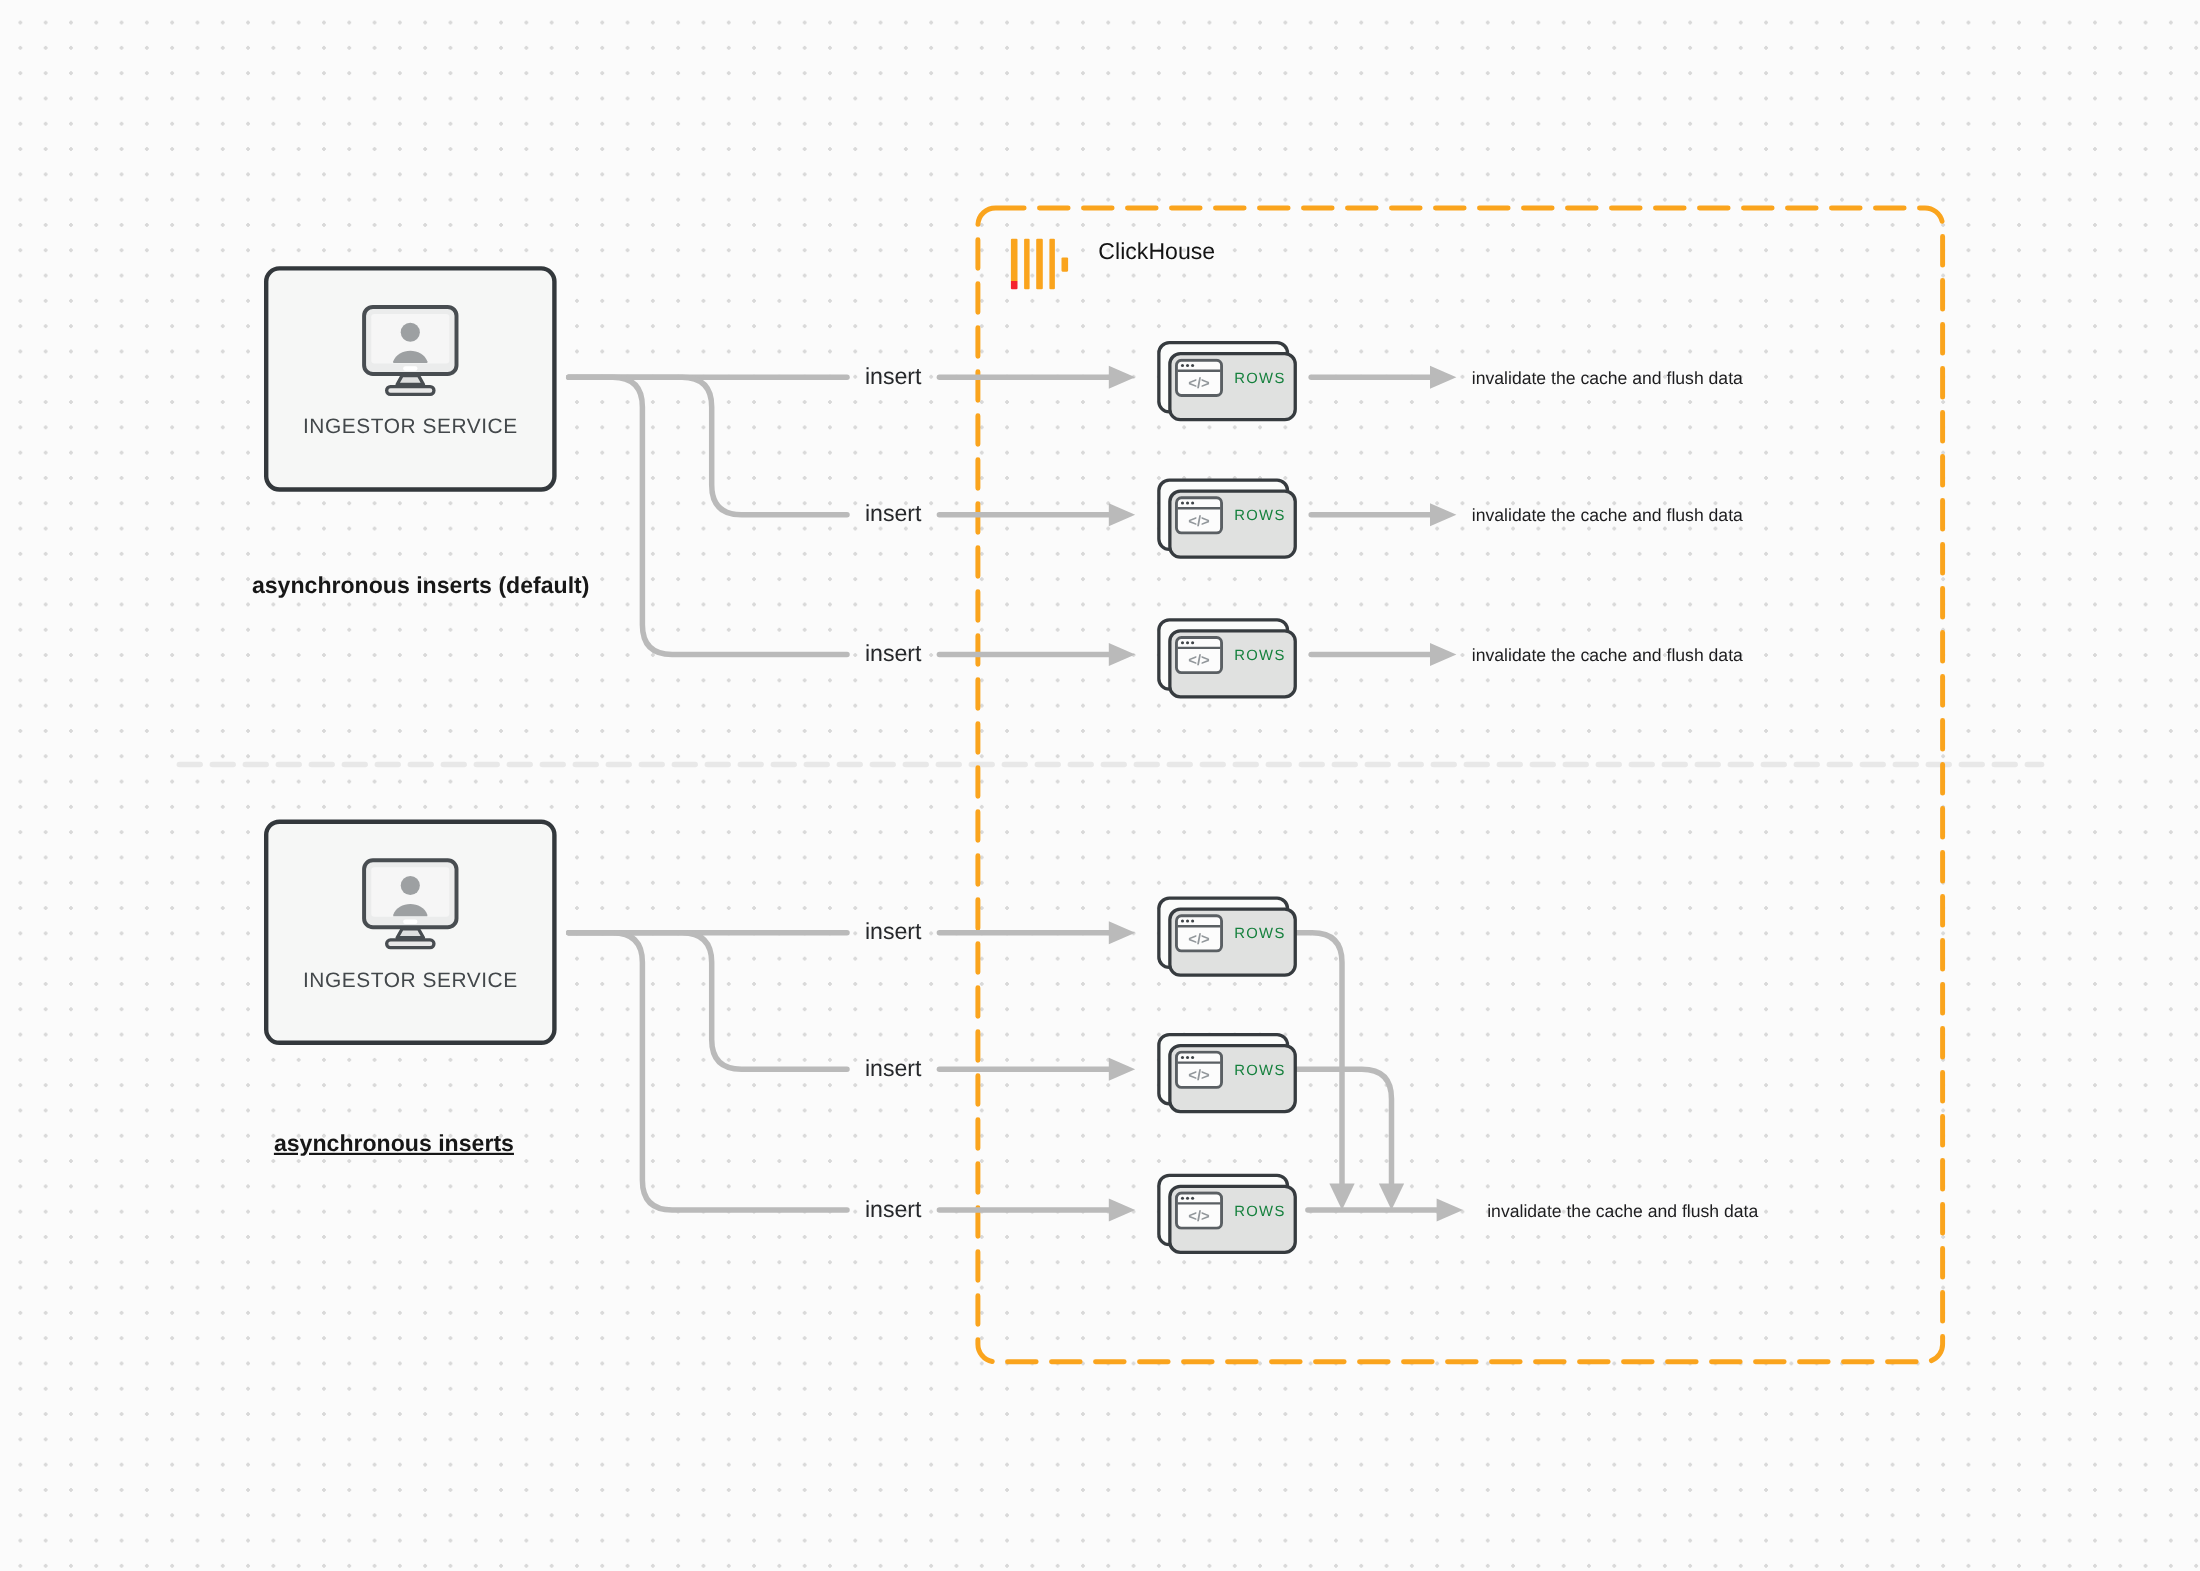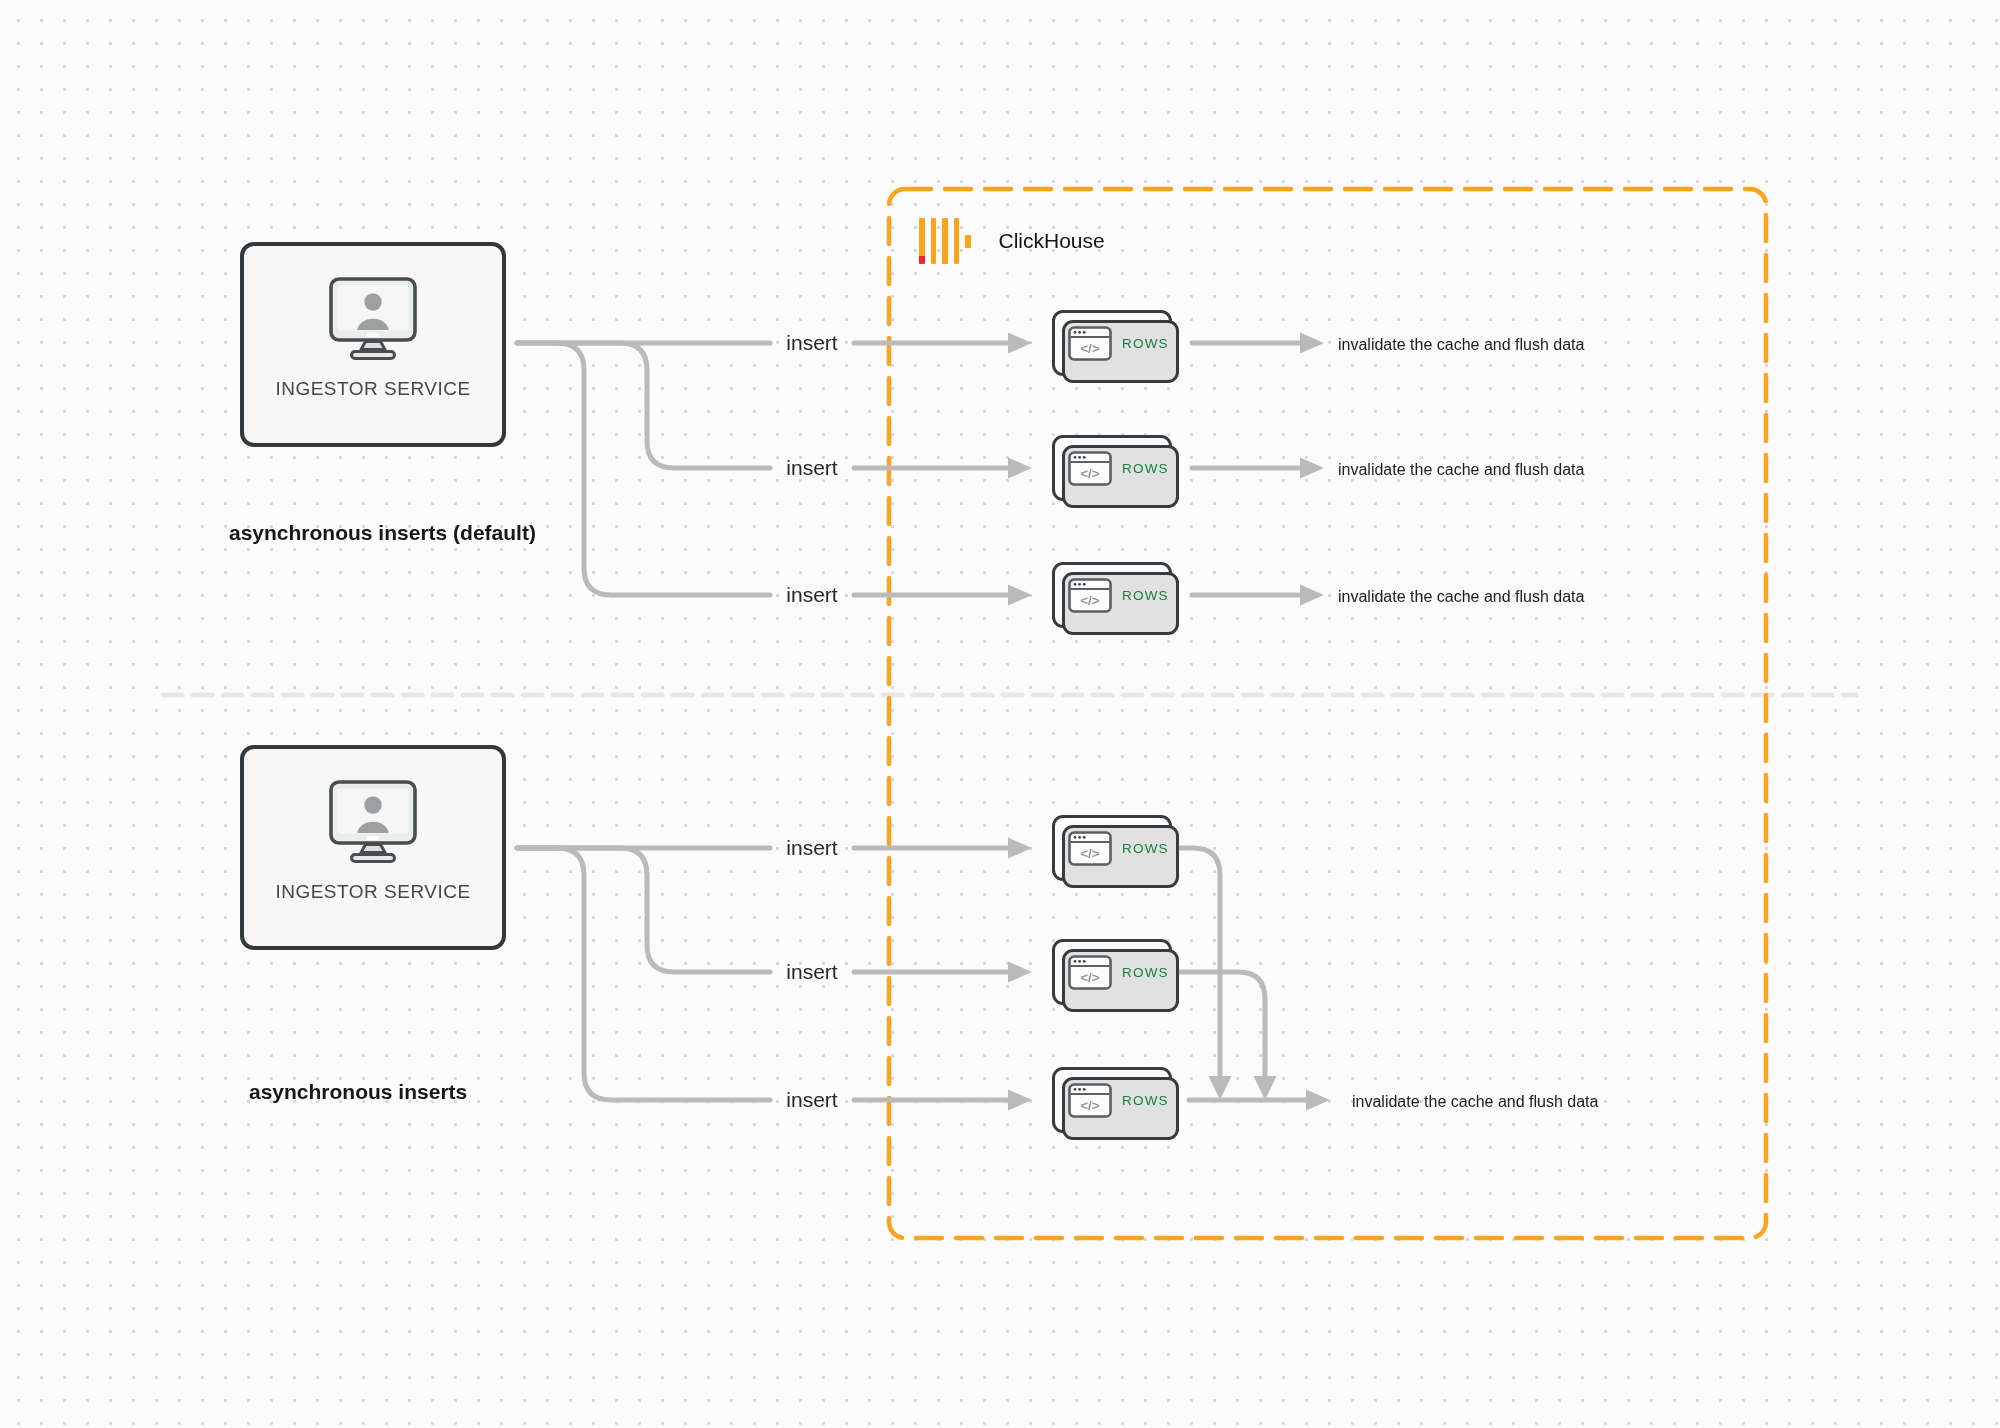--- a/index.html
+++ b/index.html
@@ -27,21 +27,21 @@
   .ingestor .svc-label{
     margin-top:16px;font-size:19px;letter-spacing:.5px;color:#43484b;white-space:nowrap;
   }
 
   
   .caption{
     position:absolute;font-size:21px;font-weight:bold;color:#171717;
     transform:translateY(-50%);white-space:nowrap;z-index:1;
   }
   .caption.sync{left:229px;top:533px;}
-  .caption.async{left:249px;top:1092px;}
+  .caption.async{left:249px;top:1040px;text-decoration:underline;}
 
   
   .insert-label{
     position:absolute;transform:translate(-50%,-50%);
     font-size:21px;color:#26282b;white-space:nowrap;z-index:1;
   }
 
   
   .card{
     position:absolute;left:1052px;width:120px;height:66px;box-sizing:border-box;
@@ -56,21 +56,21 @@
     font-size:13.5px;letter-spacing:1.2px;color:#15803d;white-space:nowrap;
   }
 
   
   .result-label{
     position:absolute;transform:translateY(-50%);
     font-size:16px;color:#1d1d1f;white-space:nowrap;z-index:1;
   }
 
   
-  .brand{position:absolute;left:919px;top:217px;height:48px;display:flex;align-items:center;z-index:1;}
+  .brand{position:absolute;left:919px;top:217px;height:48px;display:flex;z-index:1;}
   .brand .bars{display:flex;align-items:center;gap:6px;height:46px;}
   .brand .bar{width:5.5px;height:46px;background:#faa41d;border-radius:1px;}
   .brand .bar.first{background:linear-gradient(to bottom,#faa41d 0 38px,#f5222d 38px);}
   .brand .bar.short{height:13px;}
   .brand .brand-name{margin-left:28px;font-size:21px;font-weight:500;color:#141414;white-space:nowrap;}
 </style>
 </head>
 <body>
 
 <div class="canvas">

